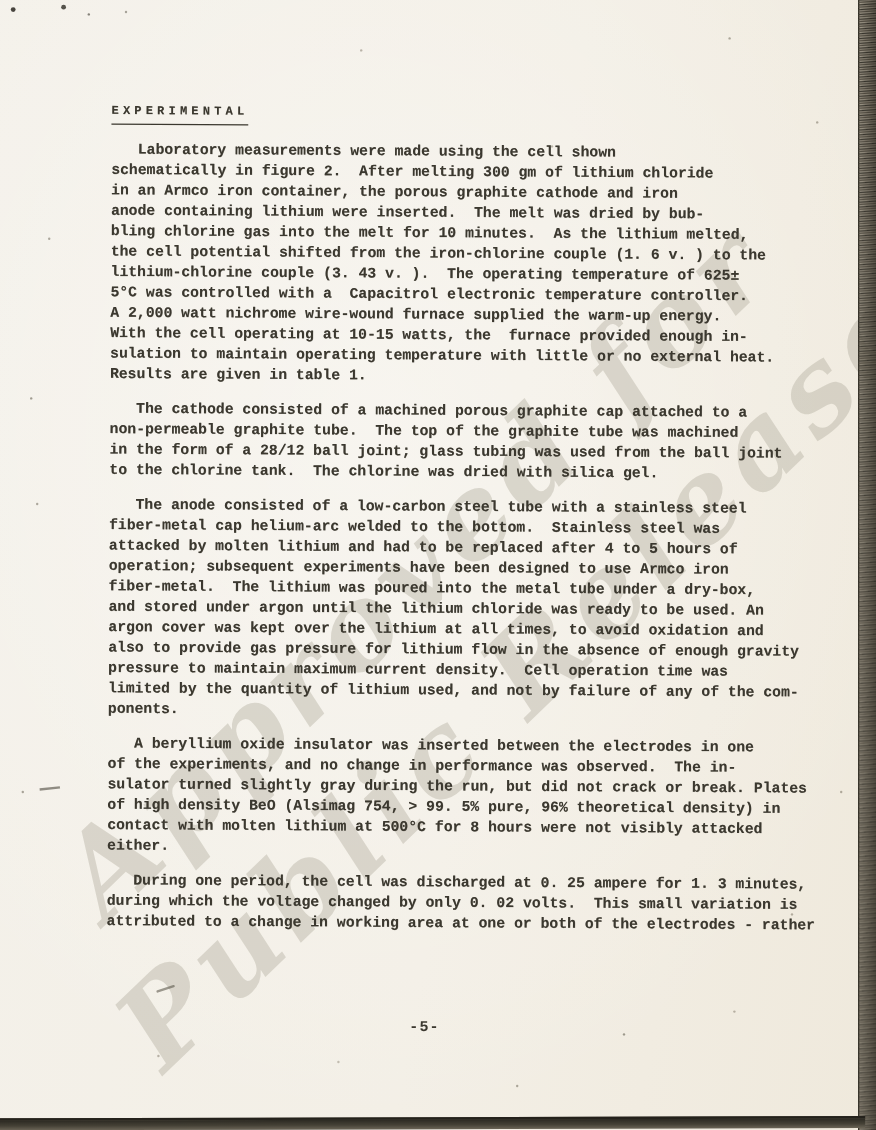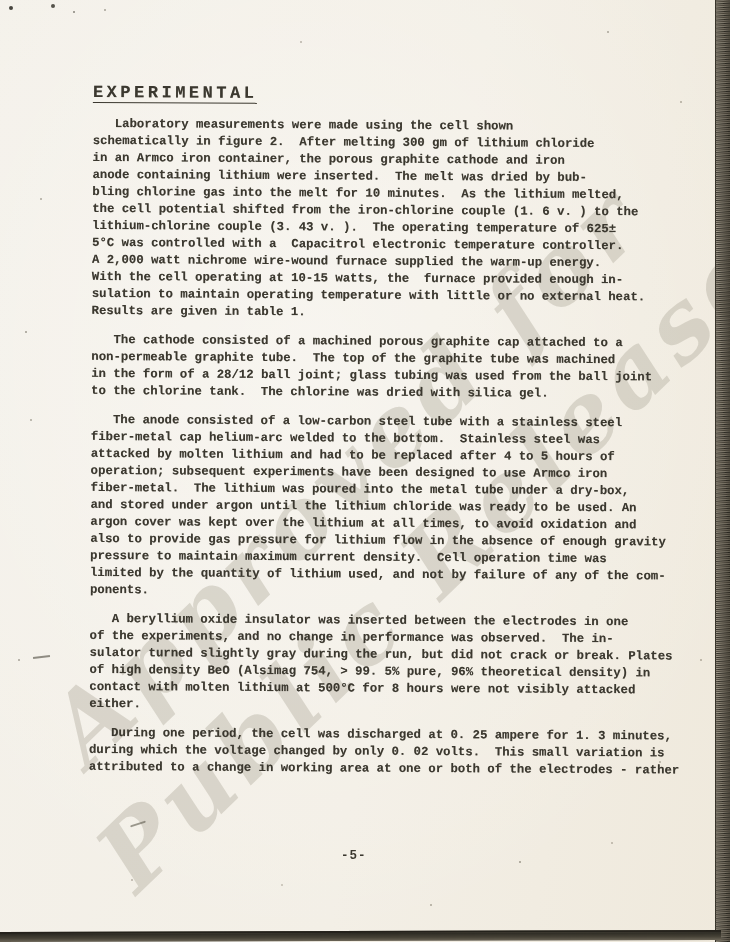--- a/index.html
+++ b/index.html
@@ -28,21 +28,21 @@
   
   .textblock{
     position:absolute;left:93px;top:84px;width:600px;z-index:2;
     transform:rotate(0.35deg);transform-origin:20px 0;
     color:#3b382f;font-weight:700;
     font-size:12.3px;line-height:17px;
     text-shadow:0.2px 0.2px 0 rgba(59,56,47,0.45);
   }
   .heading{
     display:inline-block;
-    font-size:17px;letter-spacing:3.5px;
+    font-size:10px;letter-spacing:3.5px;
     padding-bottom:1px;border-bottom:1.4px solid #3b382f;
     margin-bottom:13px;white-space:pre;
   }
   .paragraph{margin:0 0 12px 0;}
   .line{white-space:pre;}
   .line.indent{text-indent:22px;}
   .page-number{
     position:absolute;left:341px;top:849px;z-index:2;
     color:#3b382f;font-weight:700;font-size:12.5px;letter-spacing:1px;white-space:pre;
   }

